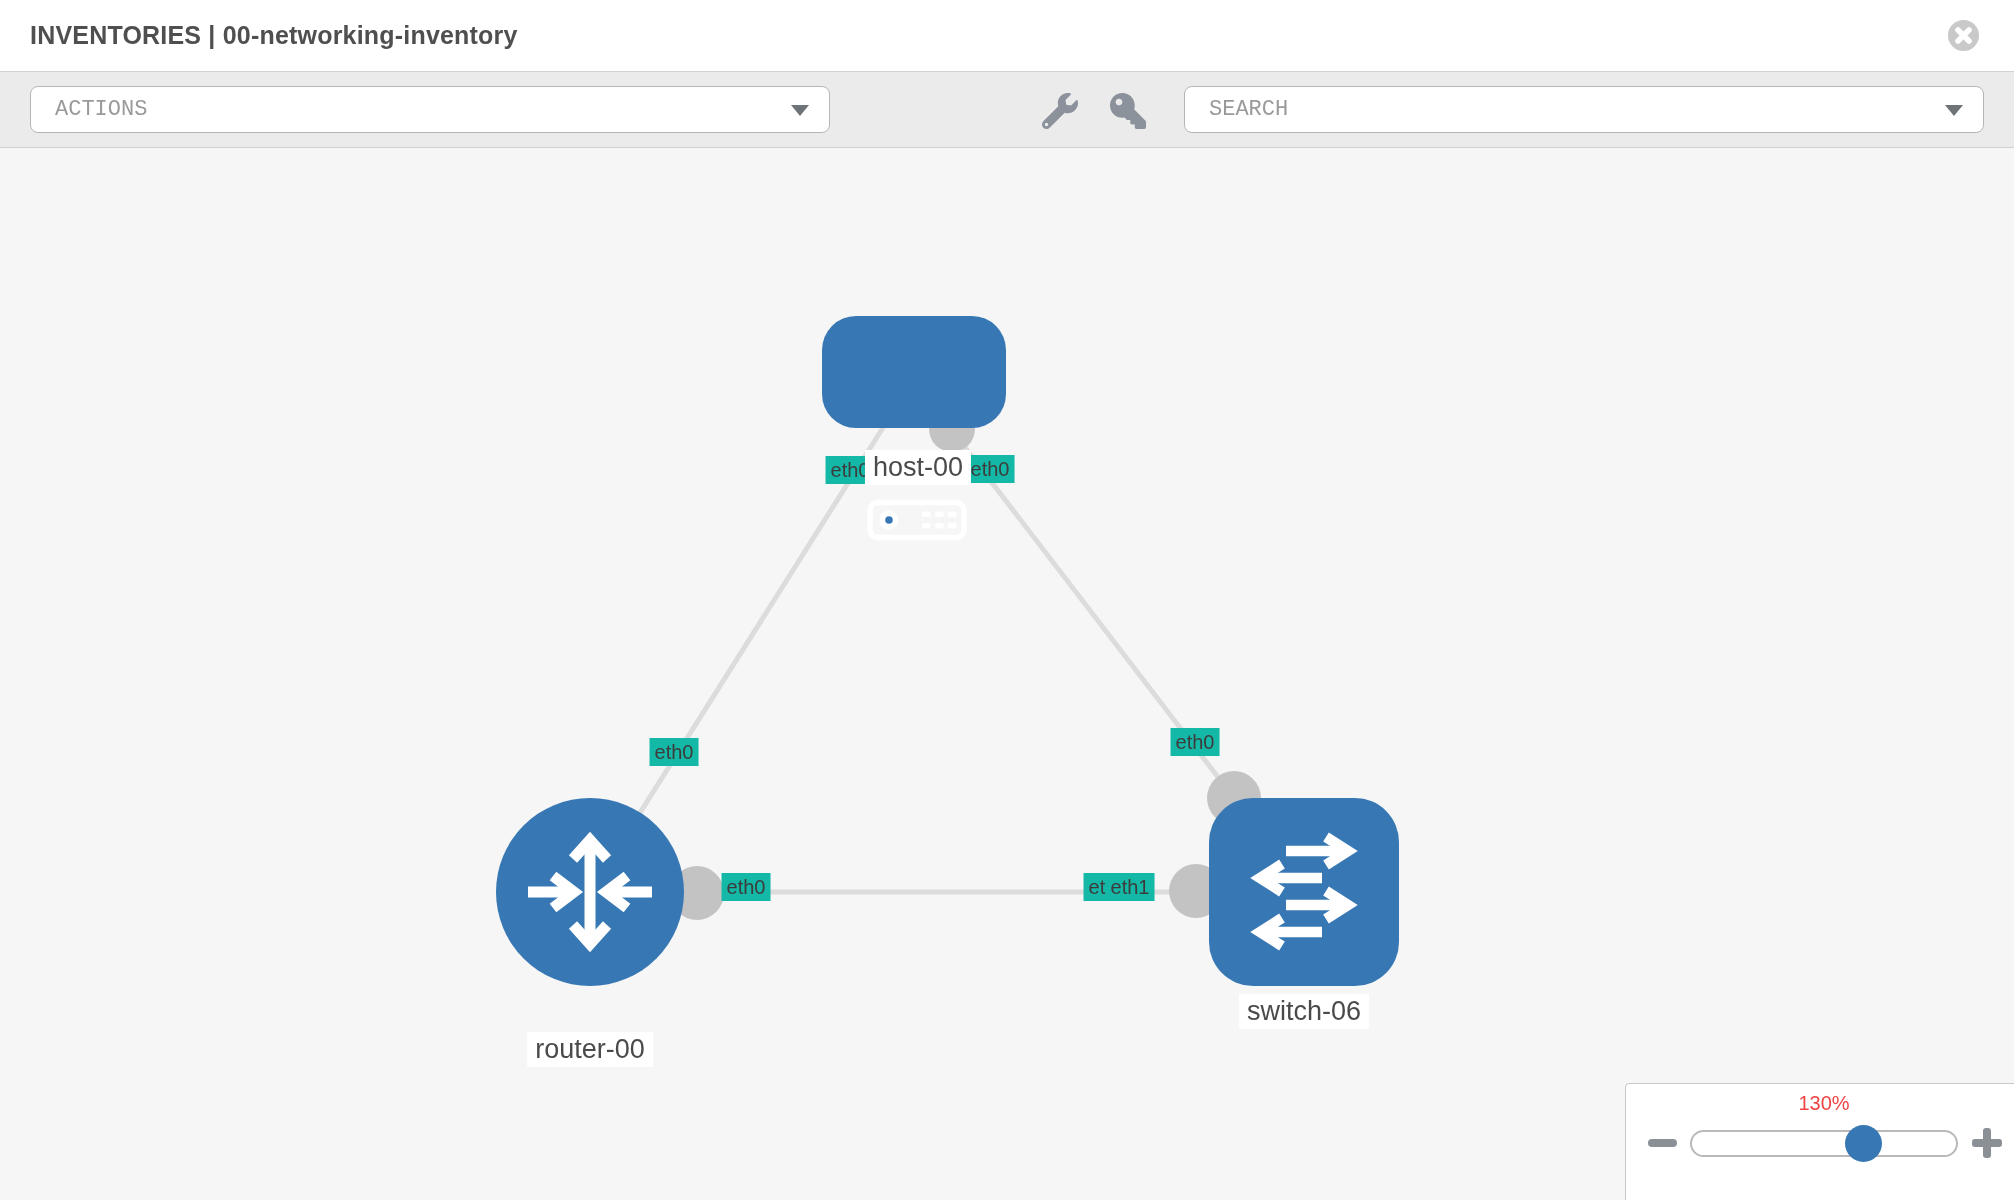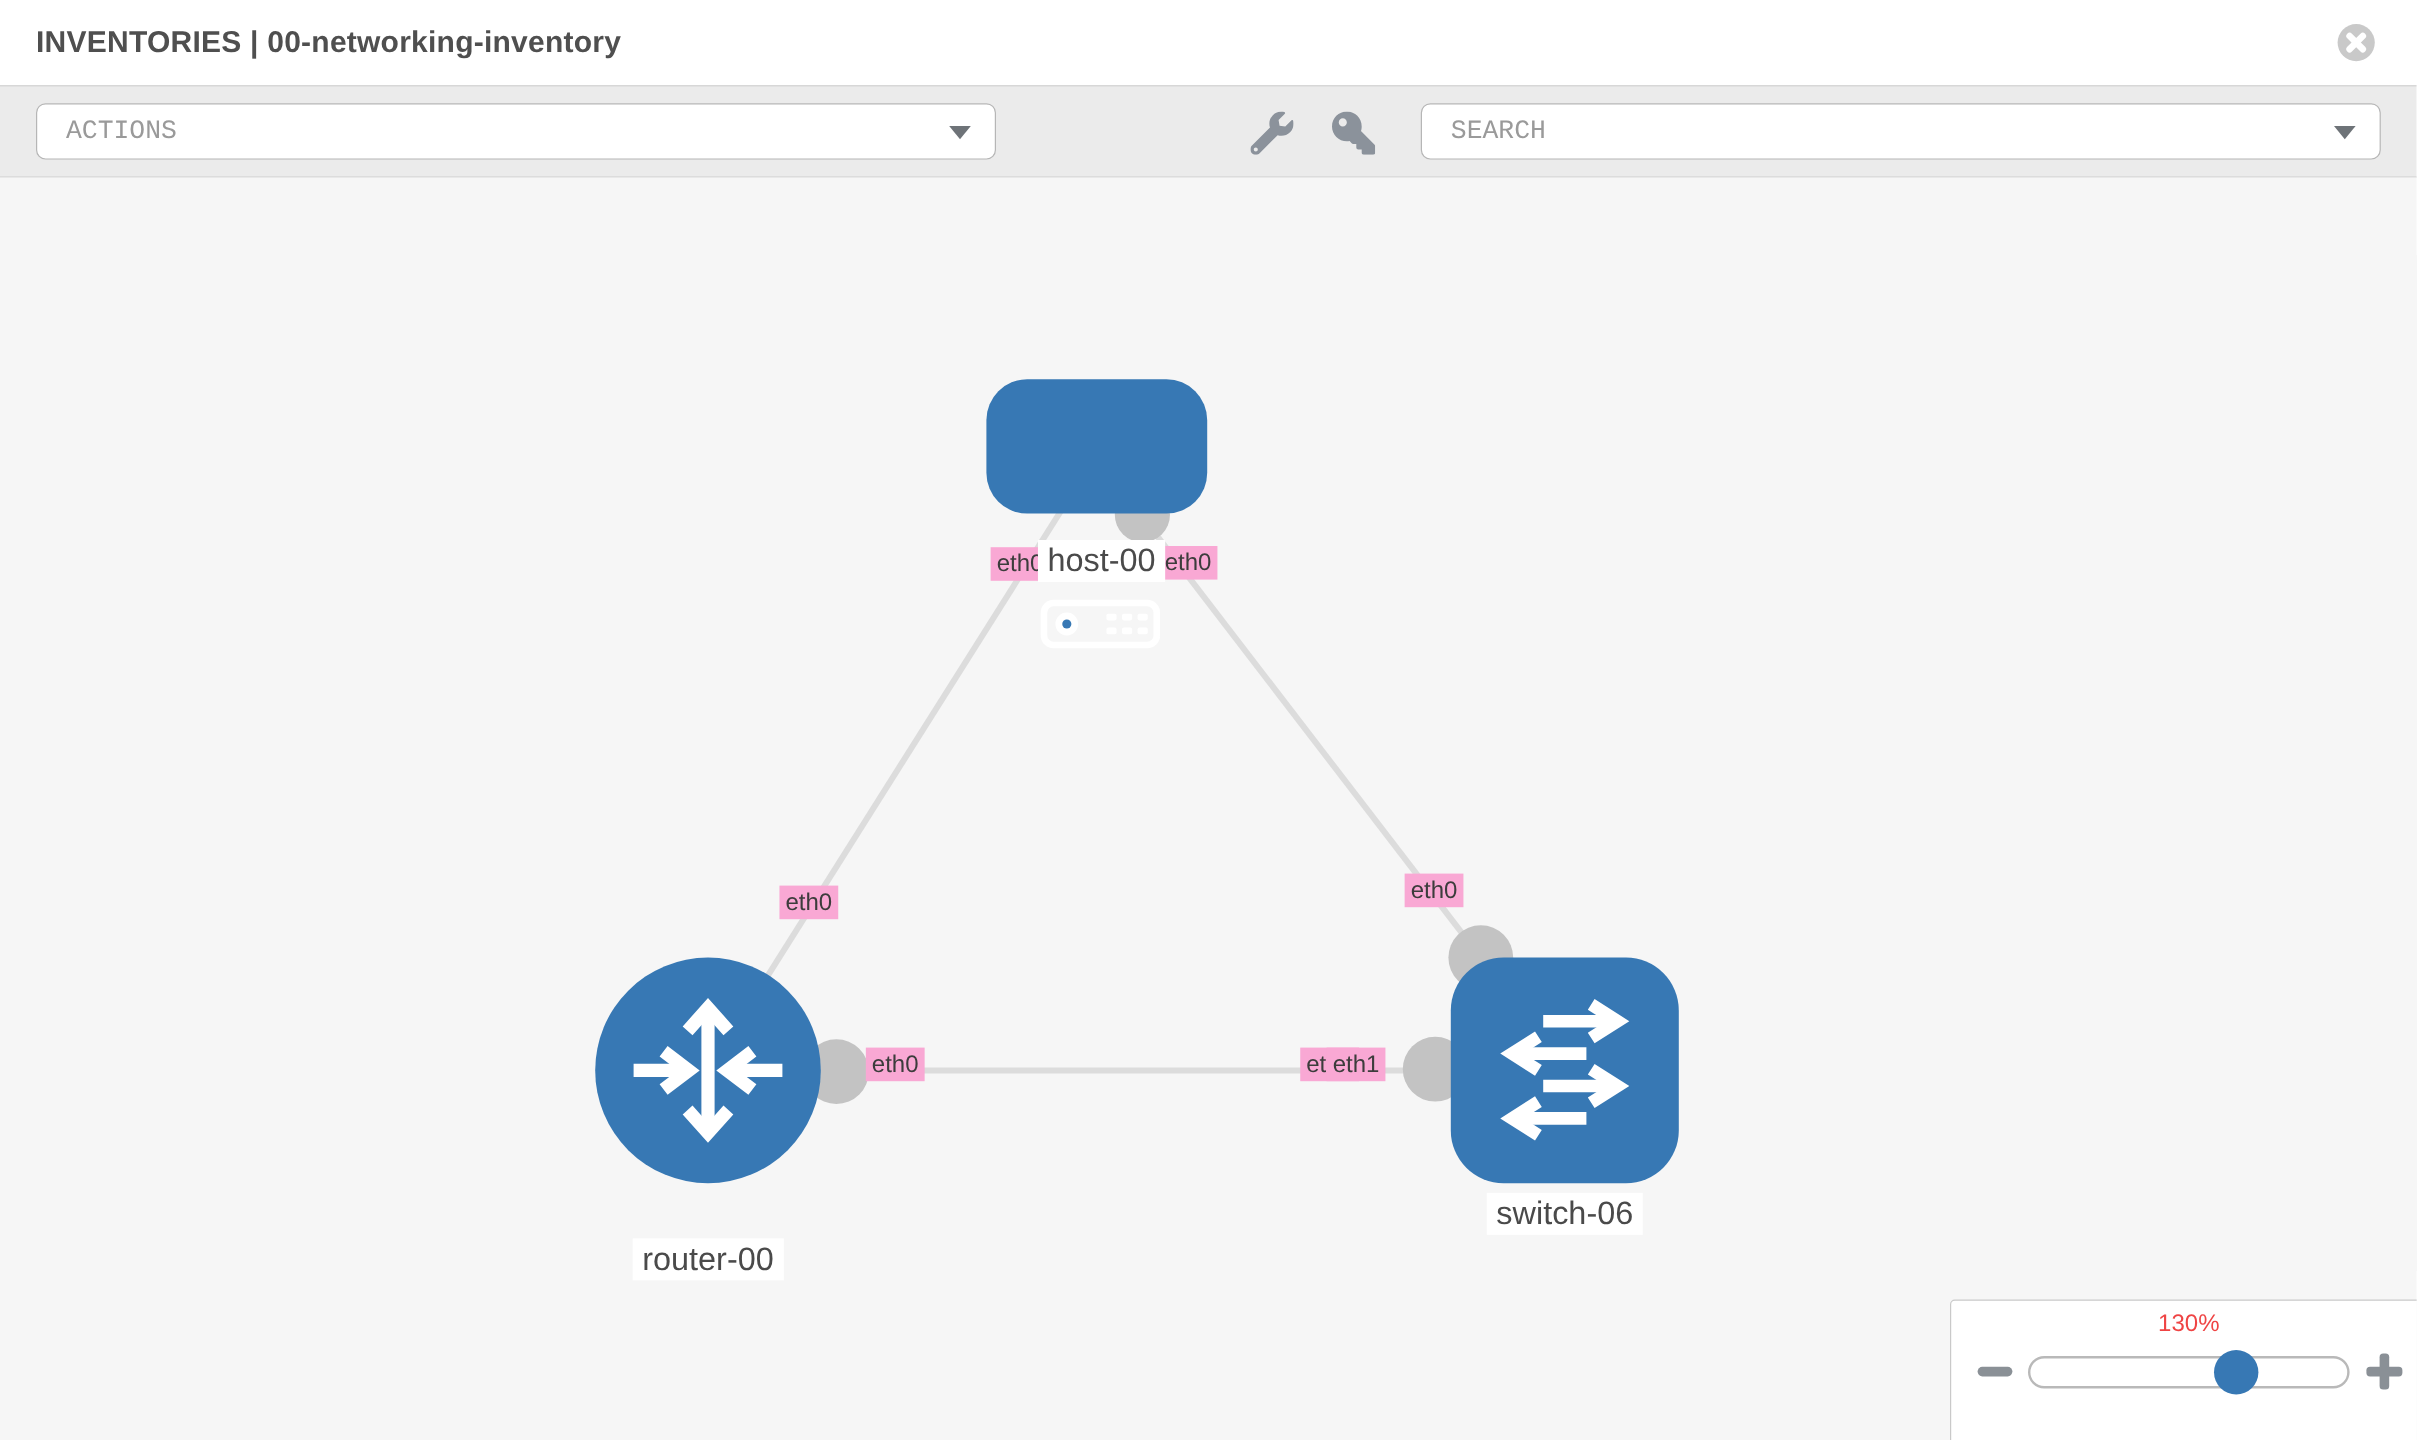--- a/index.html
+++ b/index.html
@@ -25,21 +25,21 @@
   .actions-box{left:30px;width:800px;}
   .search-box{left:1184px;width:800px;}
   .tool-icon{position:absolute;top:21px;width:36px;height:36px;cursor:pointer;}
   .wrench{left:1042px;}
   .key{left:1110px;}
 
   
   .canvas{position:absolute;top:148px;left:0;width:2014px;height:1052px;background:#f6f6f6;}
   .topo{position:absolute;top:0;left:0;}
 
-  .iface{position:absolute;transform:translateX(-50%);background:#f9a8d4;color:#3c3c3c;
+  .iface{position:absolute;transform:translateX(-50%);background:#14b8a6;color:#3c3c3c;
          font-size:20px;line-height:24px;padding:2px 5px;white-space:nowrap;}
   .node-label{position:absolute;transform:translateX(-50%);background:#fff;color:#4a4a4a;
               font-size:27px;line-height:31px;padding:2px 8px;white-space:nowrap;}
 
   
   .zoom-panel{position:absolute;left:1625px;top:1083px;width:400px;height:130px;background:#fff;
               border:1px solid #c9c9c9;border-radius:4px;box-sizing:border-box;}
   .zoom-value{position:absolute;left:98px;top:8px;width:200px;text-align:center;
               font-size:20px;color:#ef4444;}
   .zoom-minus{position:absolute;left:22px;top:55px;width:29px;height:8px;border-radius:4px;

